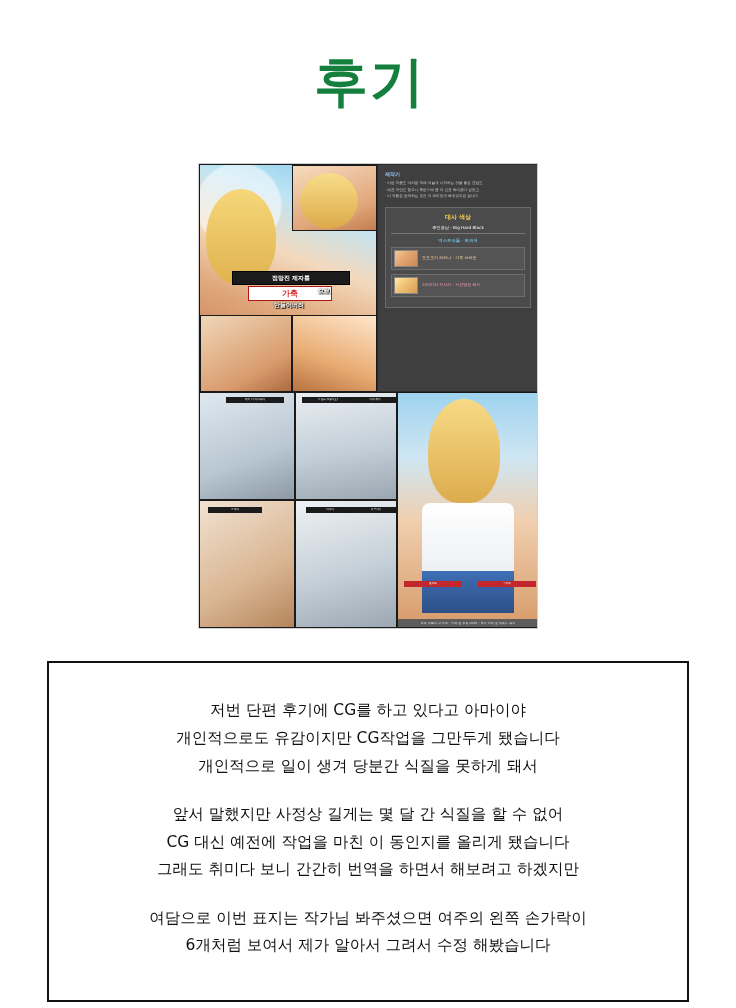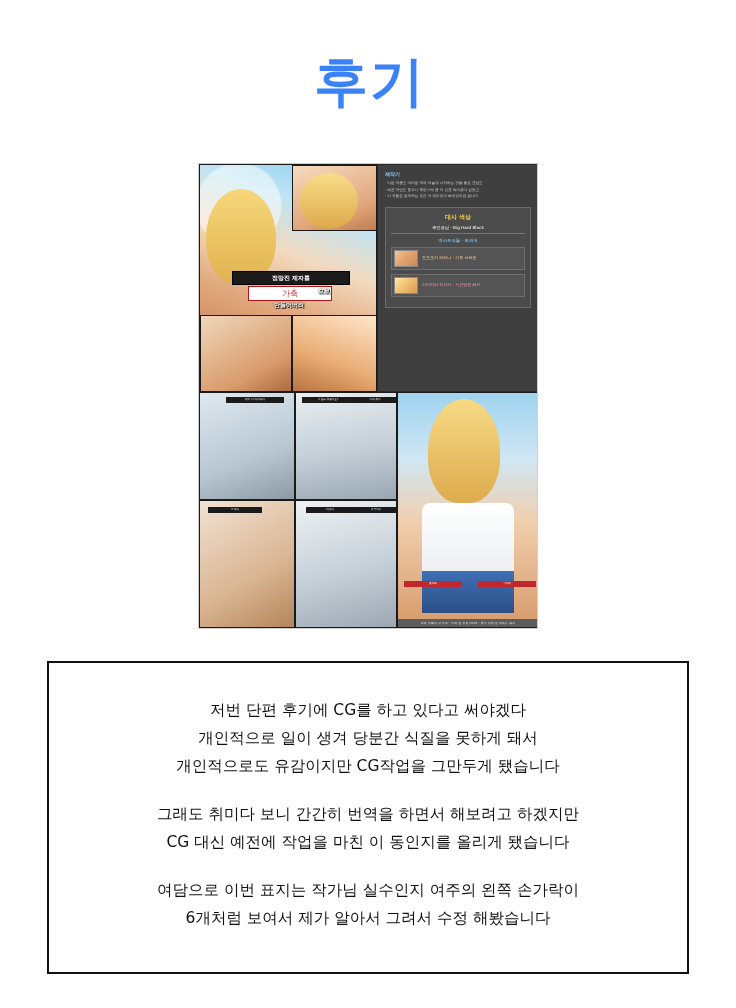--- a/index.html
+++ b/index.html
@@ -15,21 +15,21 @@
     position: relative;
     overflow: hidden;
   }
 
   
   .page-title {
     text-align: center;
     font-size: 54px;
     font-weight: 700;
     letter-spacing: 2px;
-    color: #3b82f6;
+    color: #15803d;
     margin: 52px 0 0 4px;
     line-height: 1.1;
     font-family: "DejaVu Sans", "Liberation Sans", sans-serif;
   }
 
   
   .illustration-wrap {
     width: 340px;
     margin: 52px auto 0 auto;
     border: 1px solid #cfcfcf;
@@ -138,21 +138,21 @@
     padding: 2px 4px;
     line-height: 1.25;
     text-align: center;
     border: 1px solid #000;
   }
   .bubble-red {
     position: absolute;
     background: #ffffff;
     color: #d81c1c;
     font-size: 8px;
-    font-weight: 400;
+    font-weight: 700;
     padding: 1px 5px;
     border: 1px solid #b01414;
     text-align: center;
   }
   .bubble-white {
     position: absolute;
     color: #ffffff;
     font-size: 6px;
     font-weight: 700;
     text-shadow: 0 0 2px #000, 1px 1px 0 #000;
@@ -268,26 +268,27 @@
     </div>
     <div class="panel" style="left:96px;top:336px;width:102px;height:128px;background:linear-gradient(165deg,#eef1f4,#c6d0d8 55%,#9ba7b2);">
       <div class="tiny-tag" style="left:10px;top:6px;width:44px;">저리가</div>
       <div class="tiny-tag" style="left:58px;top:6px;width:40px;">이쪽이야</div>
     </div>
 
   </div>
 </div>
 
 <div class="afterword">
-  <p>저번 단편 후기에 CG를 하고 있다고 써야겠다</p>
+  <p>저번 단편 후기에 CG를 하고 있다고 아마이야</p>
+  <p>개인적으로도 유감이지만 CG작업을 그만두게 됐습니다</p>
   <p>개인적으로 일이 생겨 당분간 식질을 못하게 돼서</p>
-  <p>개인적으로도 유감이지만 CG작업을 그만두게 됐습니다</p>
 
   <div class="gap"></div>
 
+  <p>앞서 말했지만 사정상 길게는 몇 달 간 식질을 할 수 없어</p>
+  <p>CG 대신 예전에 작업을 마친 이 동인지를 올리게 됐습니다</p>
   <p>그래도 취미다 보니 간간히 번역을 하면서 해보려고 하겠지만</p>
-  <p>CG 대신 예전에 작업을 마친 이 동인지를 올리게 됐습니다</p>
 
   <div class="gap"></div>
 
-  <p>여담으로 이번 표지는 작가님 실수인지 여주의 왼쪽 손가락이</p>
+  <p>여담으로 이번 표지는 작가님 봐주셨으면 여주의 왼쪽 손가락이</p>
   <p>6개처럼 보여서 제가 알아서 그려서 수정 해봤습니다</p>
 </div>
 
 </body></html>

